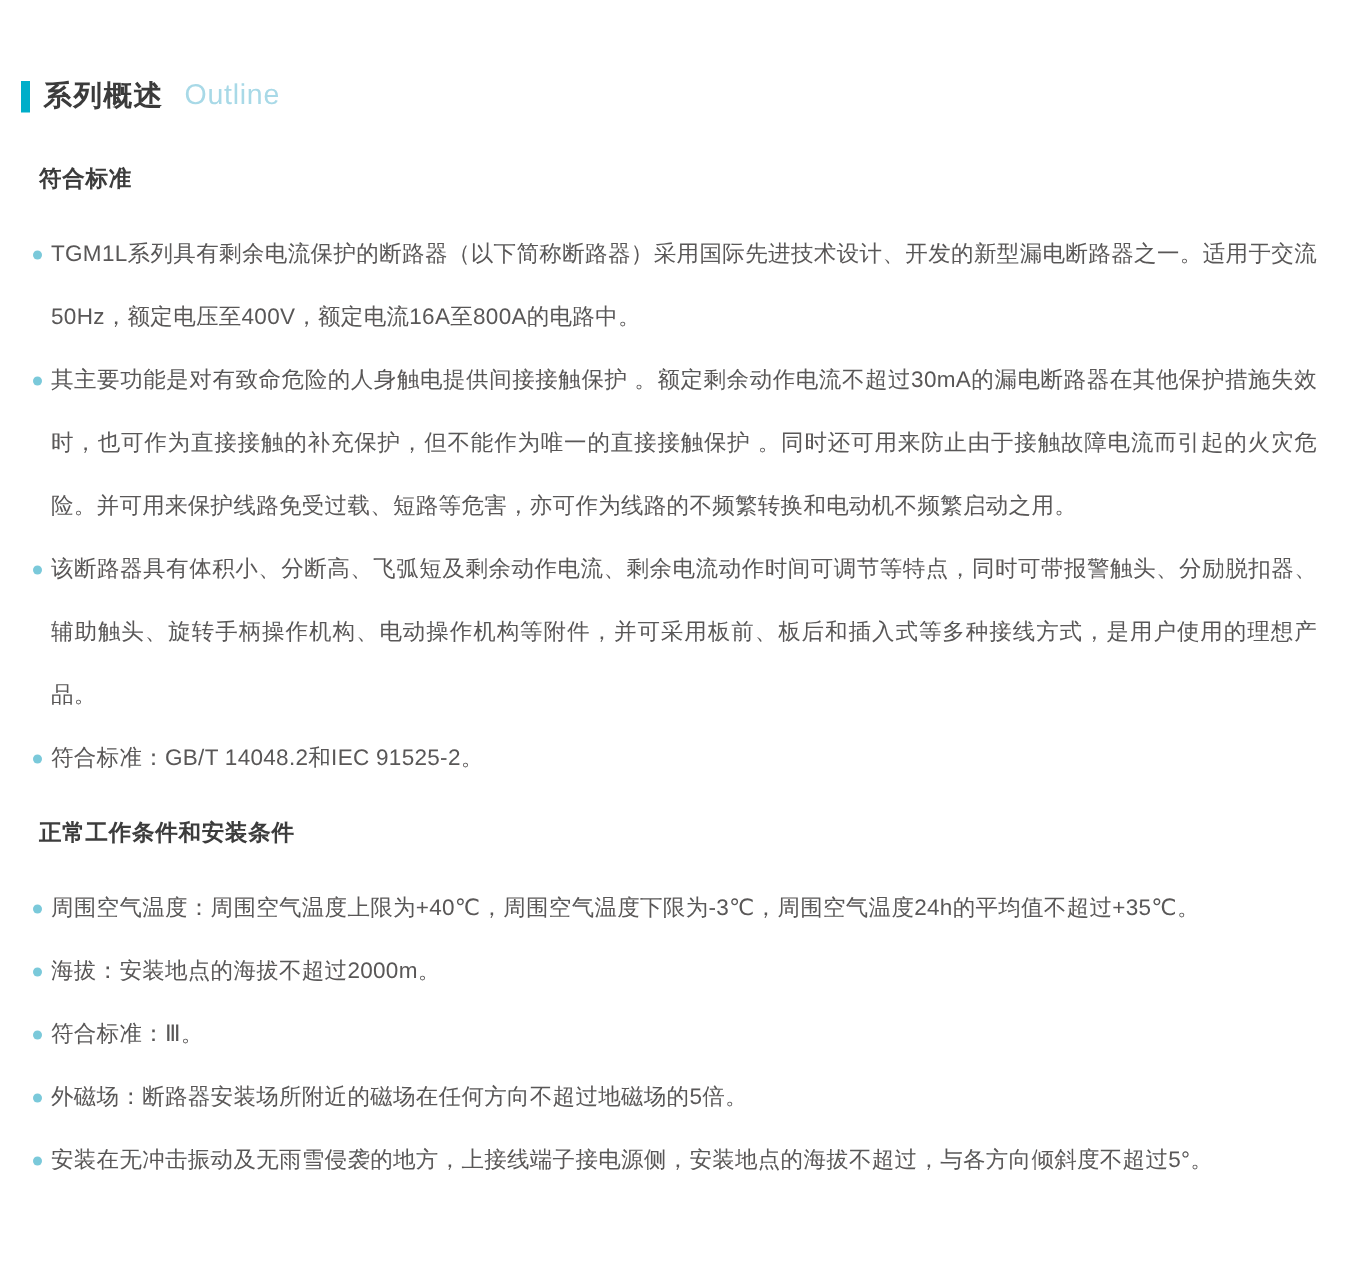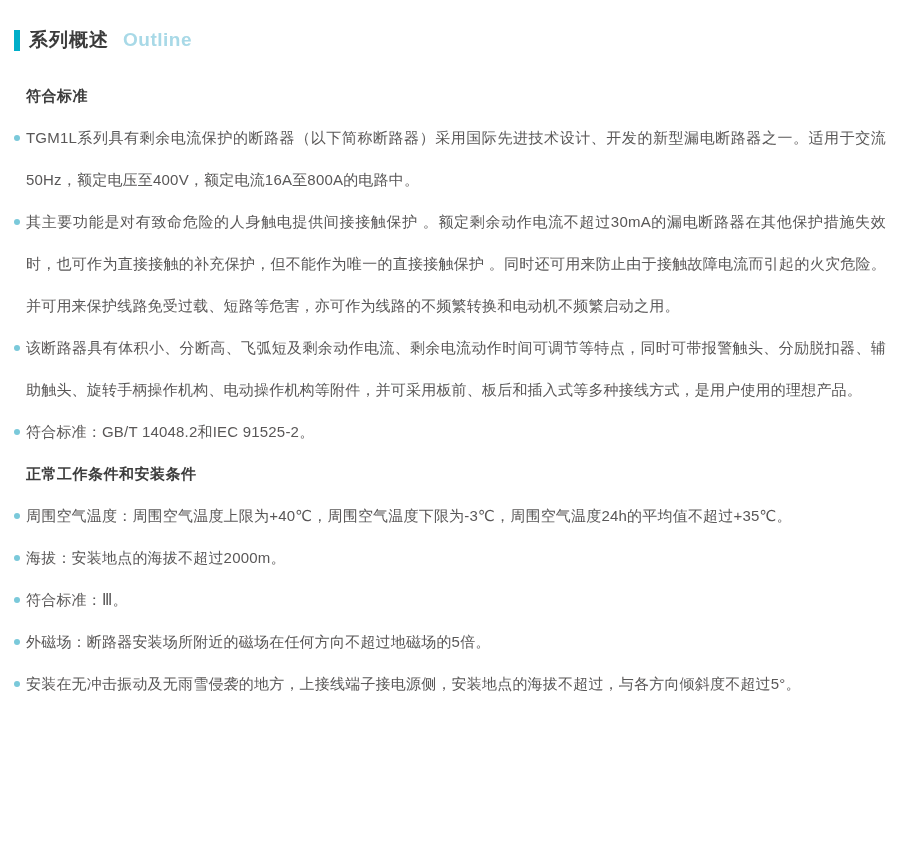--- a/index.html
+++ b/index.html
@@ -8,21 +8,21 @@
     background: #ffffff;
     font-family: "Liberation Sans", "DejaVu Sans", sans-serif;
   }
   .page {
     position: relative;
     width: 900px;
     height: 857px;
     background: #ffffff;
     overflow: hidden;
     box-sizing: border-box;
-    padding: 27px 14px 0 14px;
+    padding: 51px 14px 0 14px;
     border-radius: 19px;
   }
   
   .series-header {
     display: flex;
     align-items: center;
     margin: 0 0 22px 0;
   }
   .accent-bar {
     width: 6px;
@@ -32,36 +32,36 @@
   }
   .title-zh {
     font-size: 19px;
     color: #3b3b3b;
     font-weight: 600;
     letter-spacing: 1px;
   }
   .title-en {
     font-size: 19px;
     color: #a8d9e7;
-    font-weight: 700;
+    font-weight: 400;
     margin-left: 14px;
     letter-spacing: 0.5px;
   }
   
   .sub-heading {
     font-size: 15px;
     font-weight: 700;
     color: #3c3c3c;
     line-height: 42px;
     margin: 0 0 0 12px;
     letter-spacing: 0.5px;
   }
   ul.bullet-list {
     list-style: none;
-    margin: 0;
+    margin: 8px;
     padding: 0;
   }
   ul.bullet-list li {
     position: relative;
     font-size: 15px;
     color: #595757;
     line-height: 42px;
     padding-left: 12px;
     margin: 0;
     text-align: justify;

